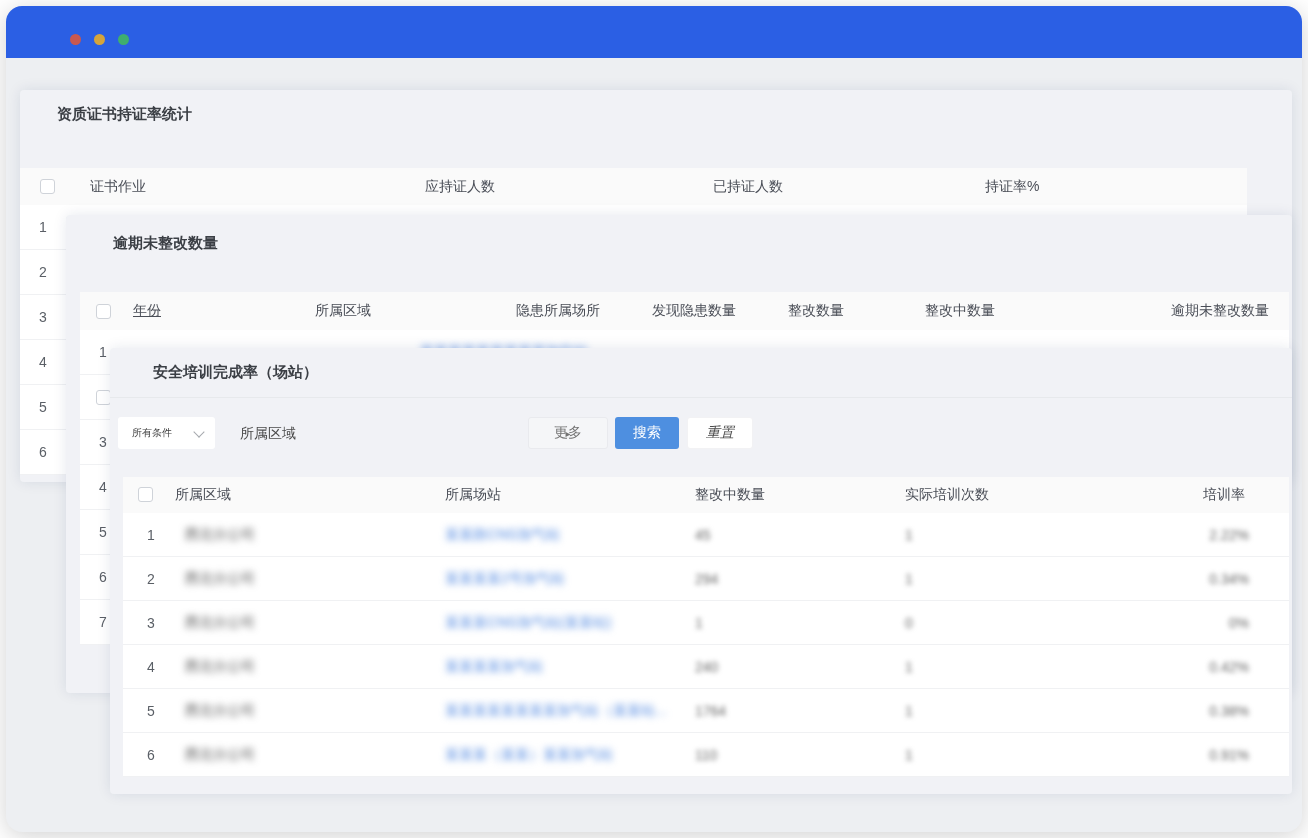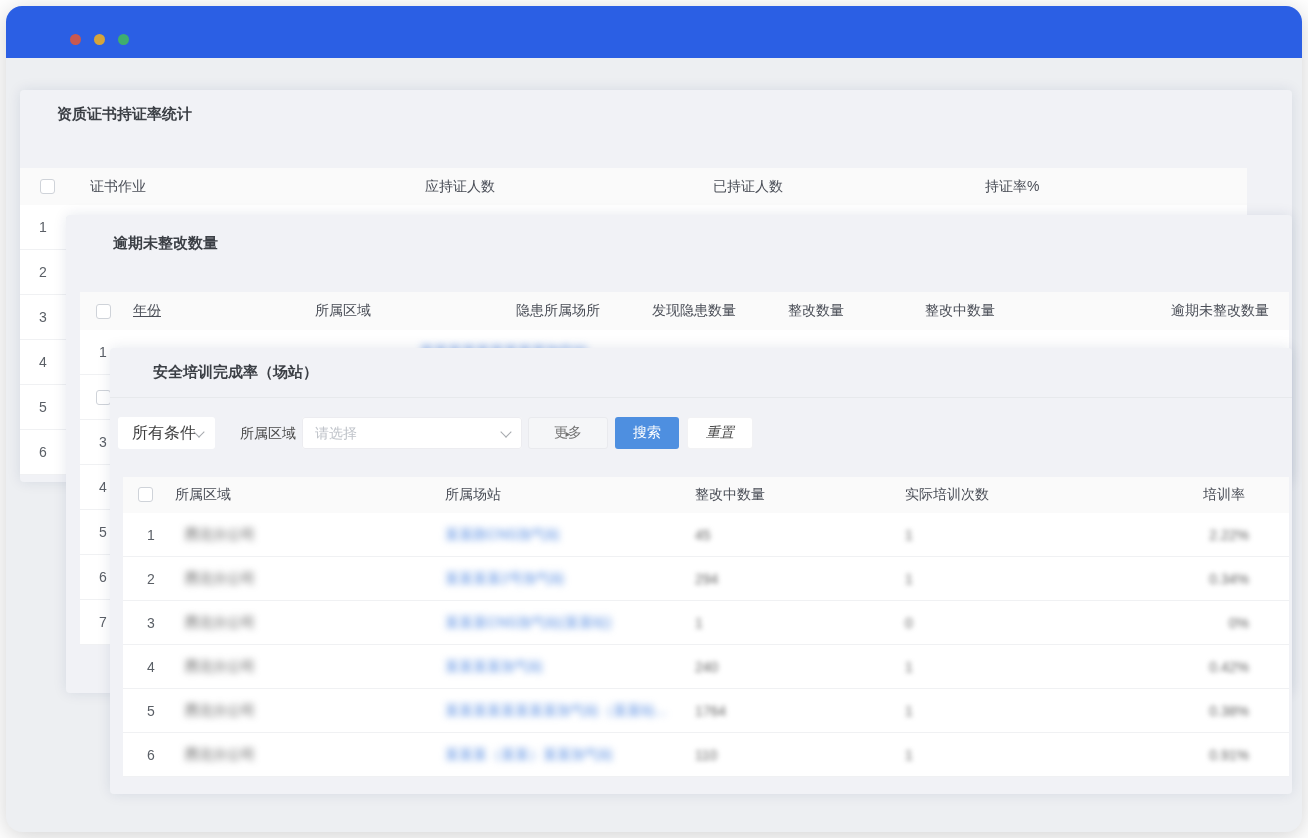--- a/index.html
+++ b/index.html
@@ -22,21 +22,21 @@
   .rownum { position:absolute; top:50%; transform:translateY(-50%);
     font-size:14px; color:#5a5f66; text-align:center; }
   .cell { position:absolute; top:50%; transform:translateY(-50%); font-size:14px;
     color:#5a5f66; white-space:nowrap; }
   .blur-dark { color:#4e4e4e; filter:blur(3.5px); }
   .blur-link { color:#4d86e0; filter:blur(3.5px); text-decoration:none; }
   .blur-num  { color:#666; filter:blur(2.4px); }
   .divider { position:absolute; left:0; width:100%; height:1px; background:#e7e9ec; }
   .wbox { position:absolute; height:32px; background:#fff; border-radius:3px; }
   .wbox .lbl { position:absolute; left:14px; top:50%; transform:translateY(-50%);
-    font-size:16px; color:#3f3f3f; white-space:nowrap; }
+    font-size:10px; color:#3f3f3f; white-space:nowrap; }
   .chev { position:absolute; right:12px; top:11px; width:8px; height:8px;
     border-right:1.5px solid #a6a9ae; border-bottom:1.5px solid #a6a9ae;
     transform:rotate(45deg); }
   .filter-label { position:absolute; font-size:14px; color:#4a4a4a; }
   .sel-input { position:absolute; left:0; top:0; width:100%; height:100%;
     border:1px solid #ececf0; border-radius:3px; background:transparent;
     padding:0 30px 0 12px; font-size:14px; color:#3f3f3f; outline:none;
     font-family:inherit; }
   .sel-input::placeholder { color:#bfc3c9; }
   .btn { position:absolute; height:32px; border-radius:3px; font-size:14px;
@@ -137,24 +137,20 @@
 
   <div class="panel" style="left:104px; top:342px; width:1182px; height:446px; z-index:3;">
     <div class="p-title" style="left:43px; top:15px;">安全培训完成率（场站）</div>
     <div class="divider" style="top:49px;"></div>
 
     <div class="wbox" style="left:8px; top:69px; width:97px;">
       <span class="lbl">所有条件</span>
       <span class="chev"></span>
     </div>
     <span class="filter-label" style="left:130px; top:77px;">所属区域</span>
-    <div class="wbox" style="left:192px; top:69px; width:220px;">
-      <input class="sel-input" readonly="" placeholder="请选择" style="">
-      <span class="chev"></span>
-    </div>
     <button class="btn btn-more" style="left:418px; top:69px; width:80px;">
       <span><span>更多</span>
       <span style="font-size:10px; position:relative; top:-1px;"> ▸</span></span>
     </button>
     <button class="btn btn-primary" style="left: 505px; top: 69px; width: 64px; background: rgb(78, 143, 224);" id="search-btn">
       <span>搜索</span>
     </button>
     <button class="btn btn-reset" style="left:577px; top:69px; width:66px;font-style:italic;">
       <span>重置</span>
     </button>

